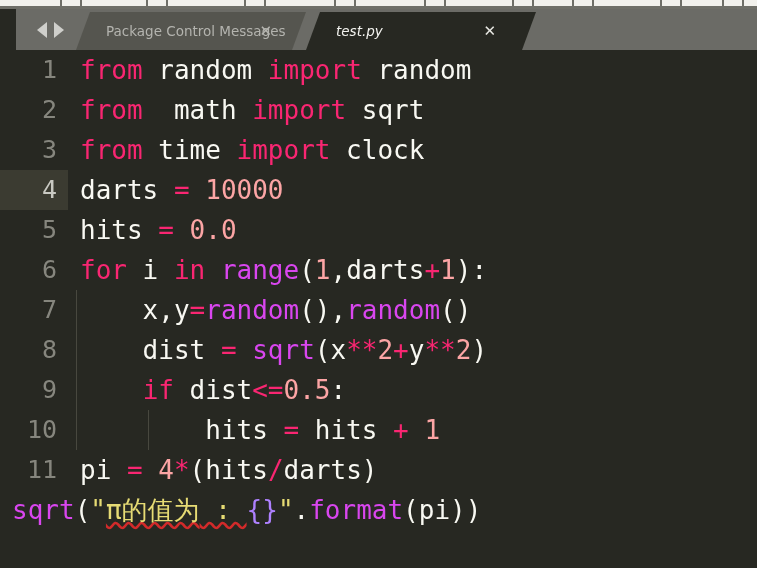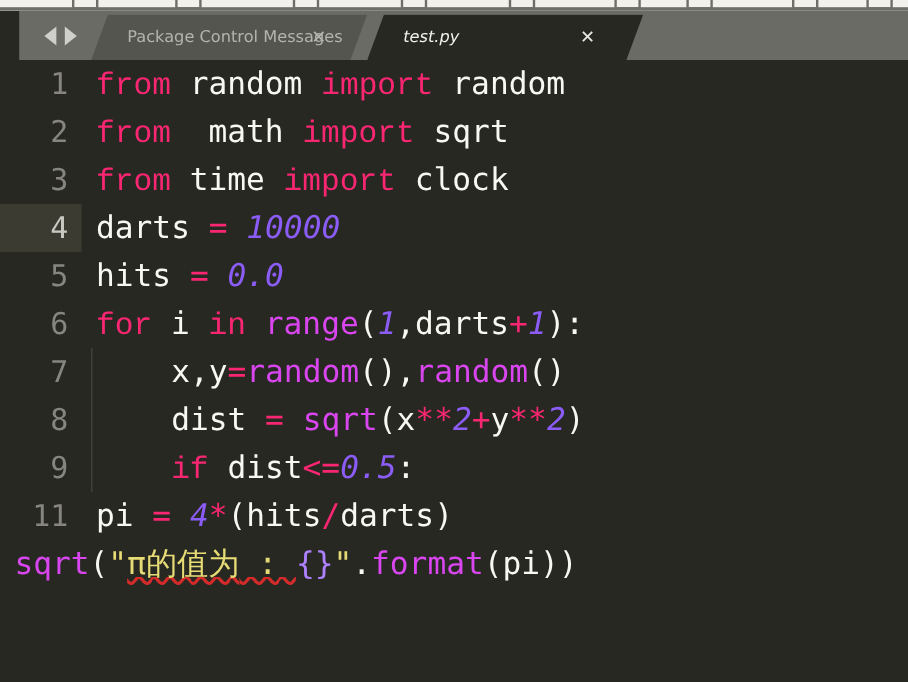--- a/index.html
+++ b/index.html
@@ -156,23 +156,23 @@
     height: 40px;
     background: #48483f;
     z-index: 0;
   }
   .guide.g1 { left: 8px; }
   .guide.g2 { left: 80px; }
 
   .tok { position: relative; z-index: 1; }
 
   
-  .kw      { color: #f92672; font-family: Liberation Mono, monospace; }
+  .kw      { color: #f92672; }
   .plain   { color: #f8f8f2; }
-  .num     { color: #8b5cf6; font-style: italic; }
+  .num     { color: #fca5a5; }
   .fn      { color: #d946ef; }
   .op      { color: #f92672; }
   .str     { color: #e6db74; }
   .brace   { color: #ae81ff; }
 
   .misspell {
     text-decoration: underline wavy #d32a2a;
     text-decoration-skip-ink: none;
   }
   .cjk { font-family: "DejaVu Sans", sans-serif; }
@@ -254,20 +254,24 @@
   <div class="code-line">
     <span class="gutter">8</span>
     <span class="code-text"><span class="guide g1"></span><span class="tok plain">    dist </span><span class="tok op">=</span><span class="tok plain"> </span><span class="tok fn">sqrt</span><span class="tok plain">(x</span><span class="tok op">**</span><span class="tok num">2</span><span class="tok op">+</span><span class="tok plain">y</span><span class="tok op">**</span><span class="tok num">2</span><span class="tok plain">)</span></span>
   </div>
 
   <div class="code-line">
     <span class="gutter">9</span>
     <span class="code-text"><span class="guide g1"></span><span class="tok plain">    </span><span class="tok kw">if</span><span class="tok plain"> dist</span><span class="tok op">&lt;=</span><span class="tok num">0.5</span><span class="tok plain">:</span></span>
   </div>
 
+  <div class="code-line">
+    <span class="gutter">10</span>
+    <span class="code-text"><span class="guide g1"></span><span class="guide g2"></span><span class="tok plain">        hits </span><span class="tok op">=</span><span class="tok plain"> hits </span><span class="tok op">+</span><span class="tok plain"> </span><span class="tok num">1</span></span>
+  </div>
 
   <div class="code-line">
     <span class="gutter">11</span>
     <span class="code-text"><span class="tok plain">pi </span><span class="tok op">=</span><span class="tok plain"> </span><span class="tok num">4</span><span class="tok op">*</span><span class="tok plain">(hits</span><span class="tok op">/</span><span class="tok plain">darts)</span></span>
   </div>
 
   <div class="code-line">
     <span class="code-text"><span class="tok fn">sqrt</span><span class="tok plain">(</span><span class="tok str">"</span><span class="tok str cjk misspell">π的值为</span><span class="tok str misspell"> : </span><span class="tok brace">{}</span><span class="tok str">"</span><span class="tok plain">.</span><span class="tok fn">format</span><span class="tok plain">(pi))</span></span>
   </div>
 

